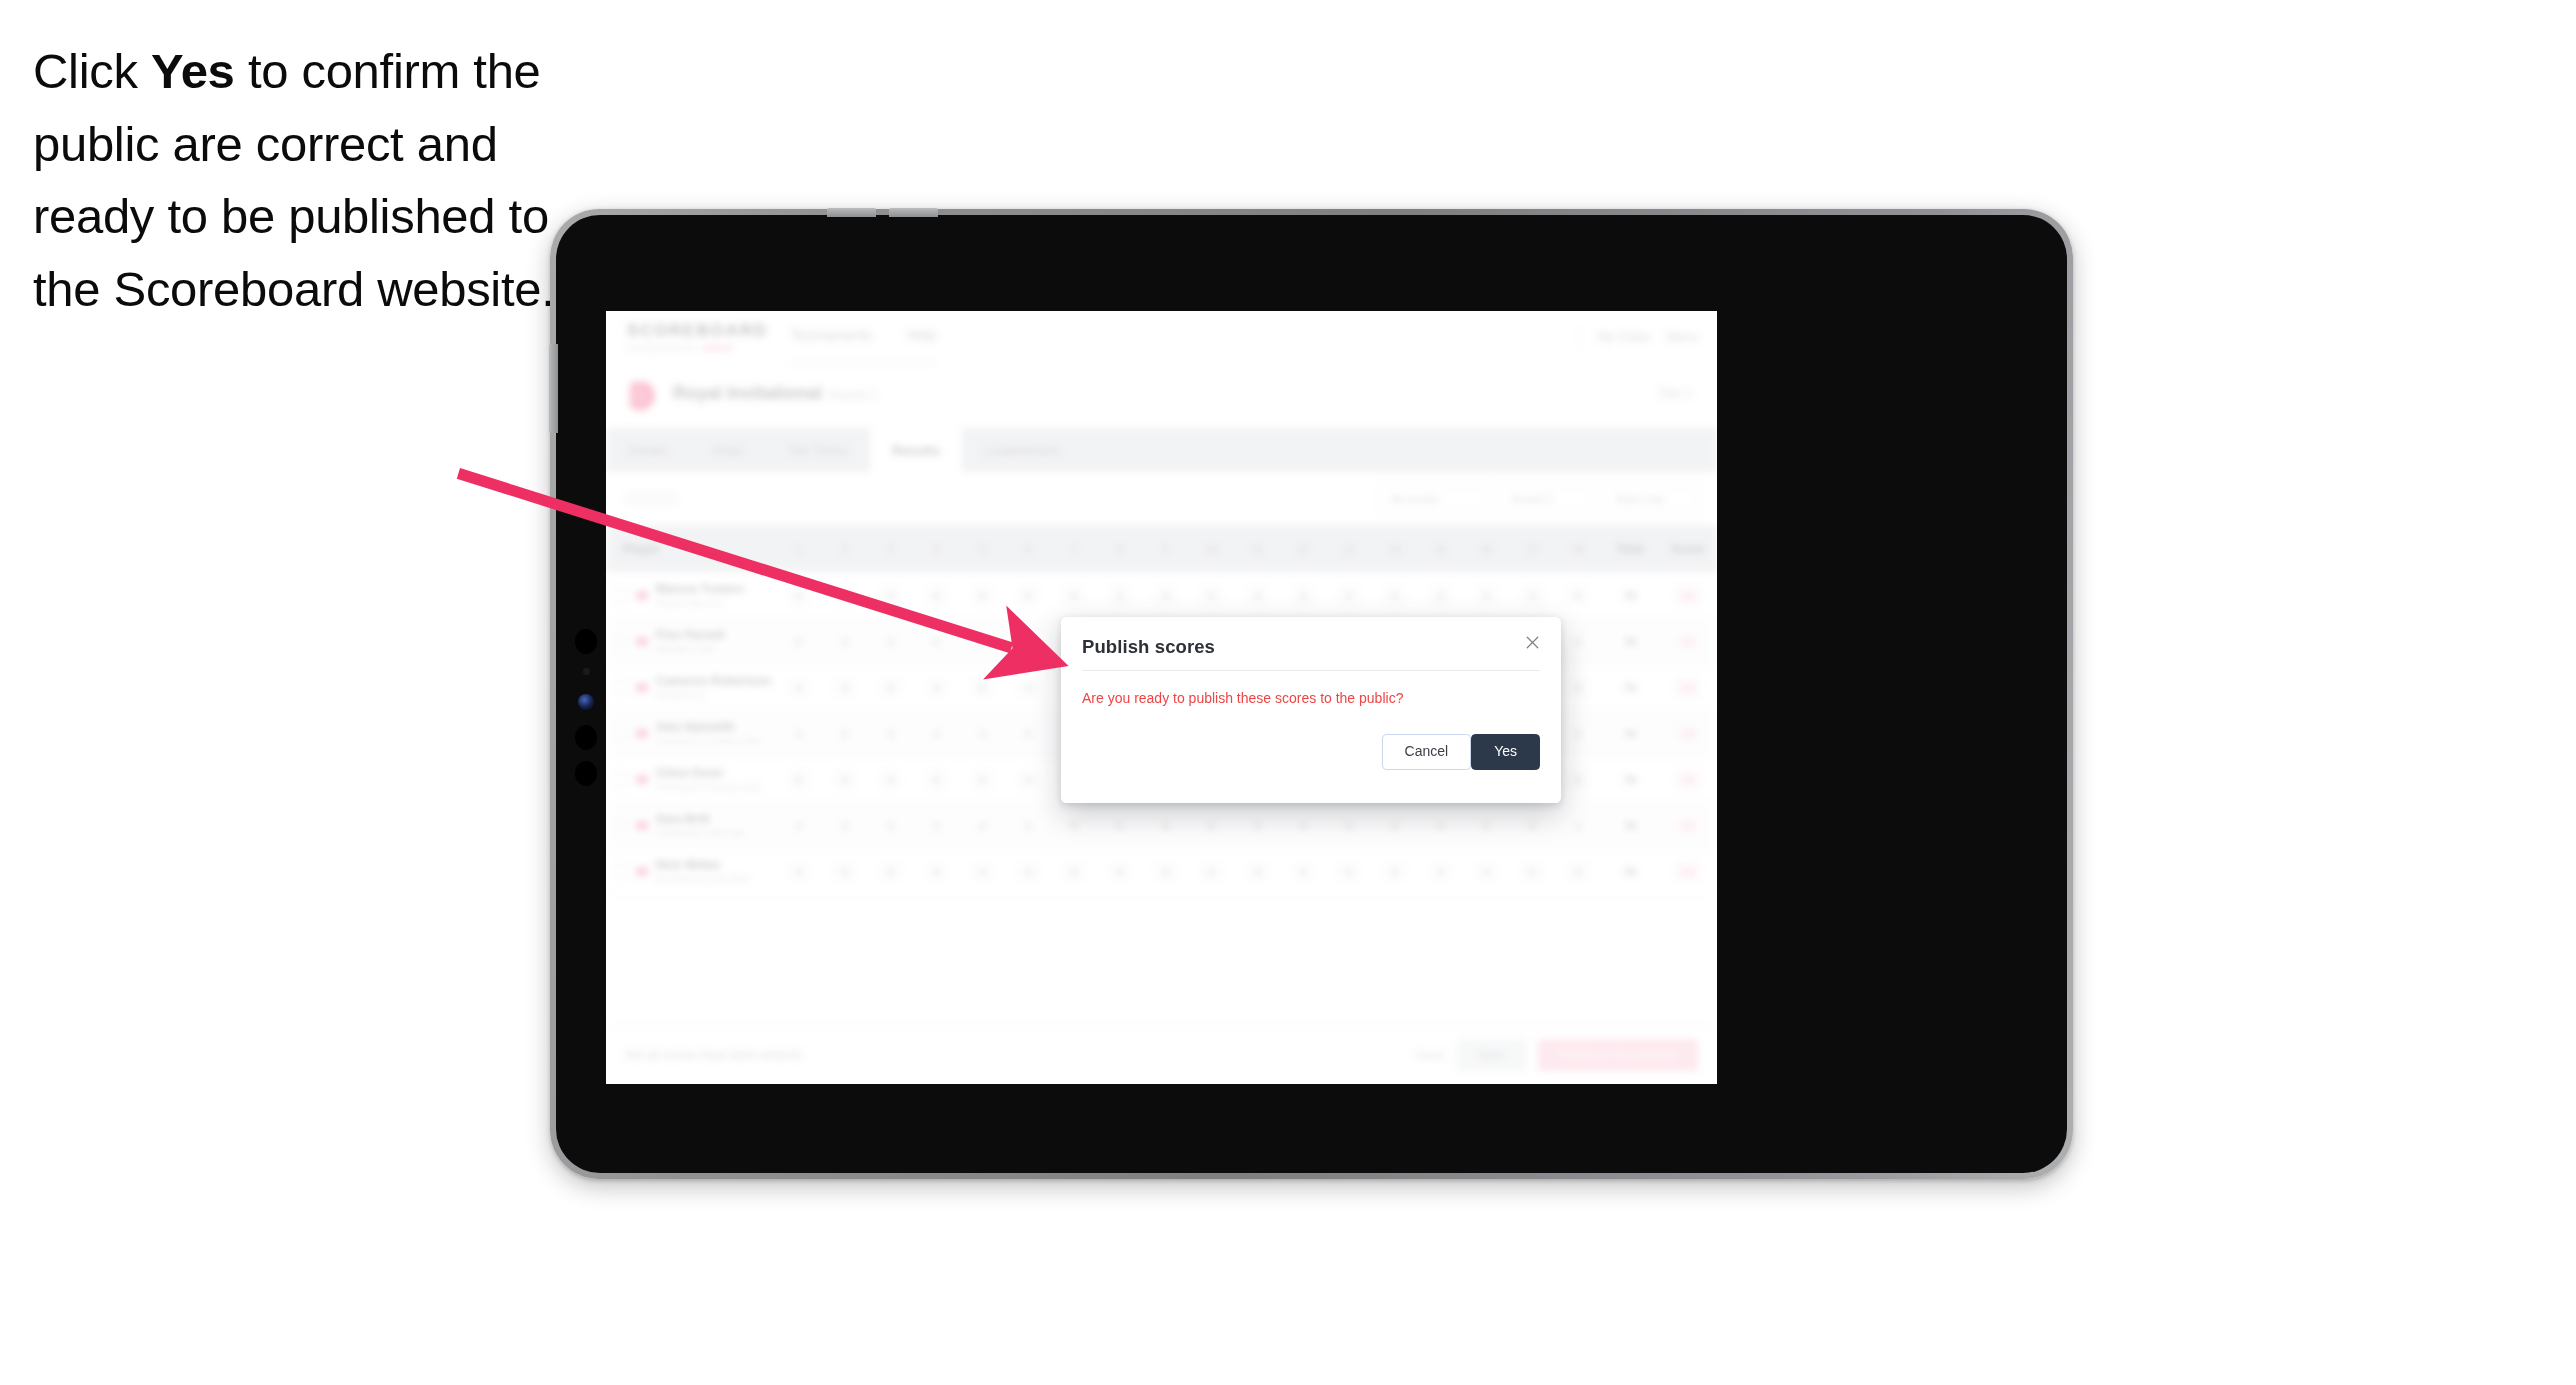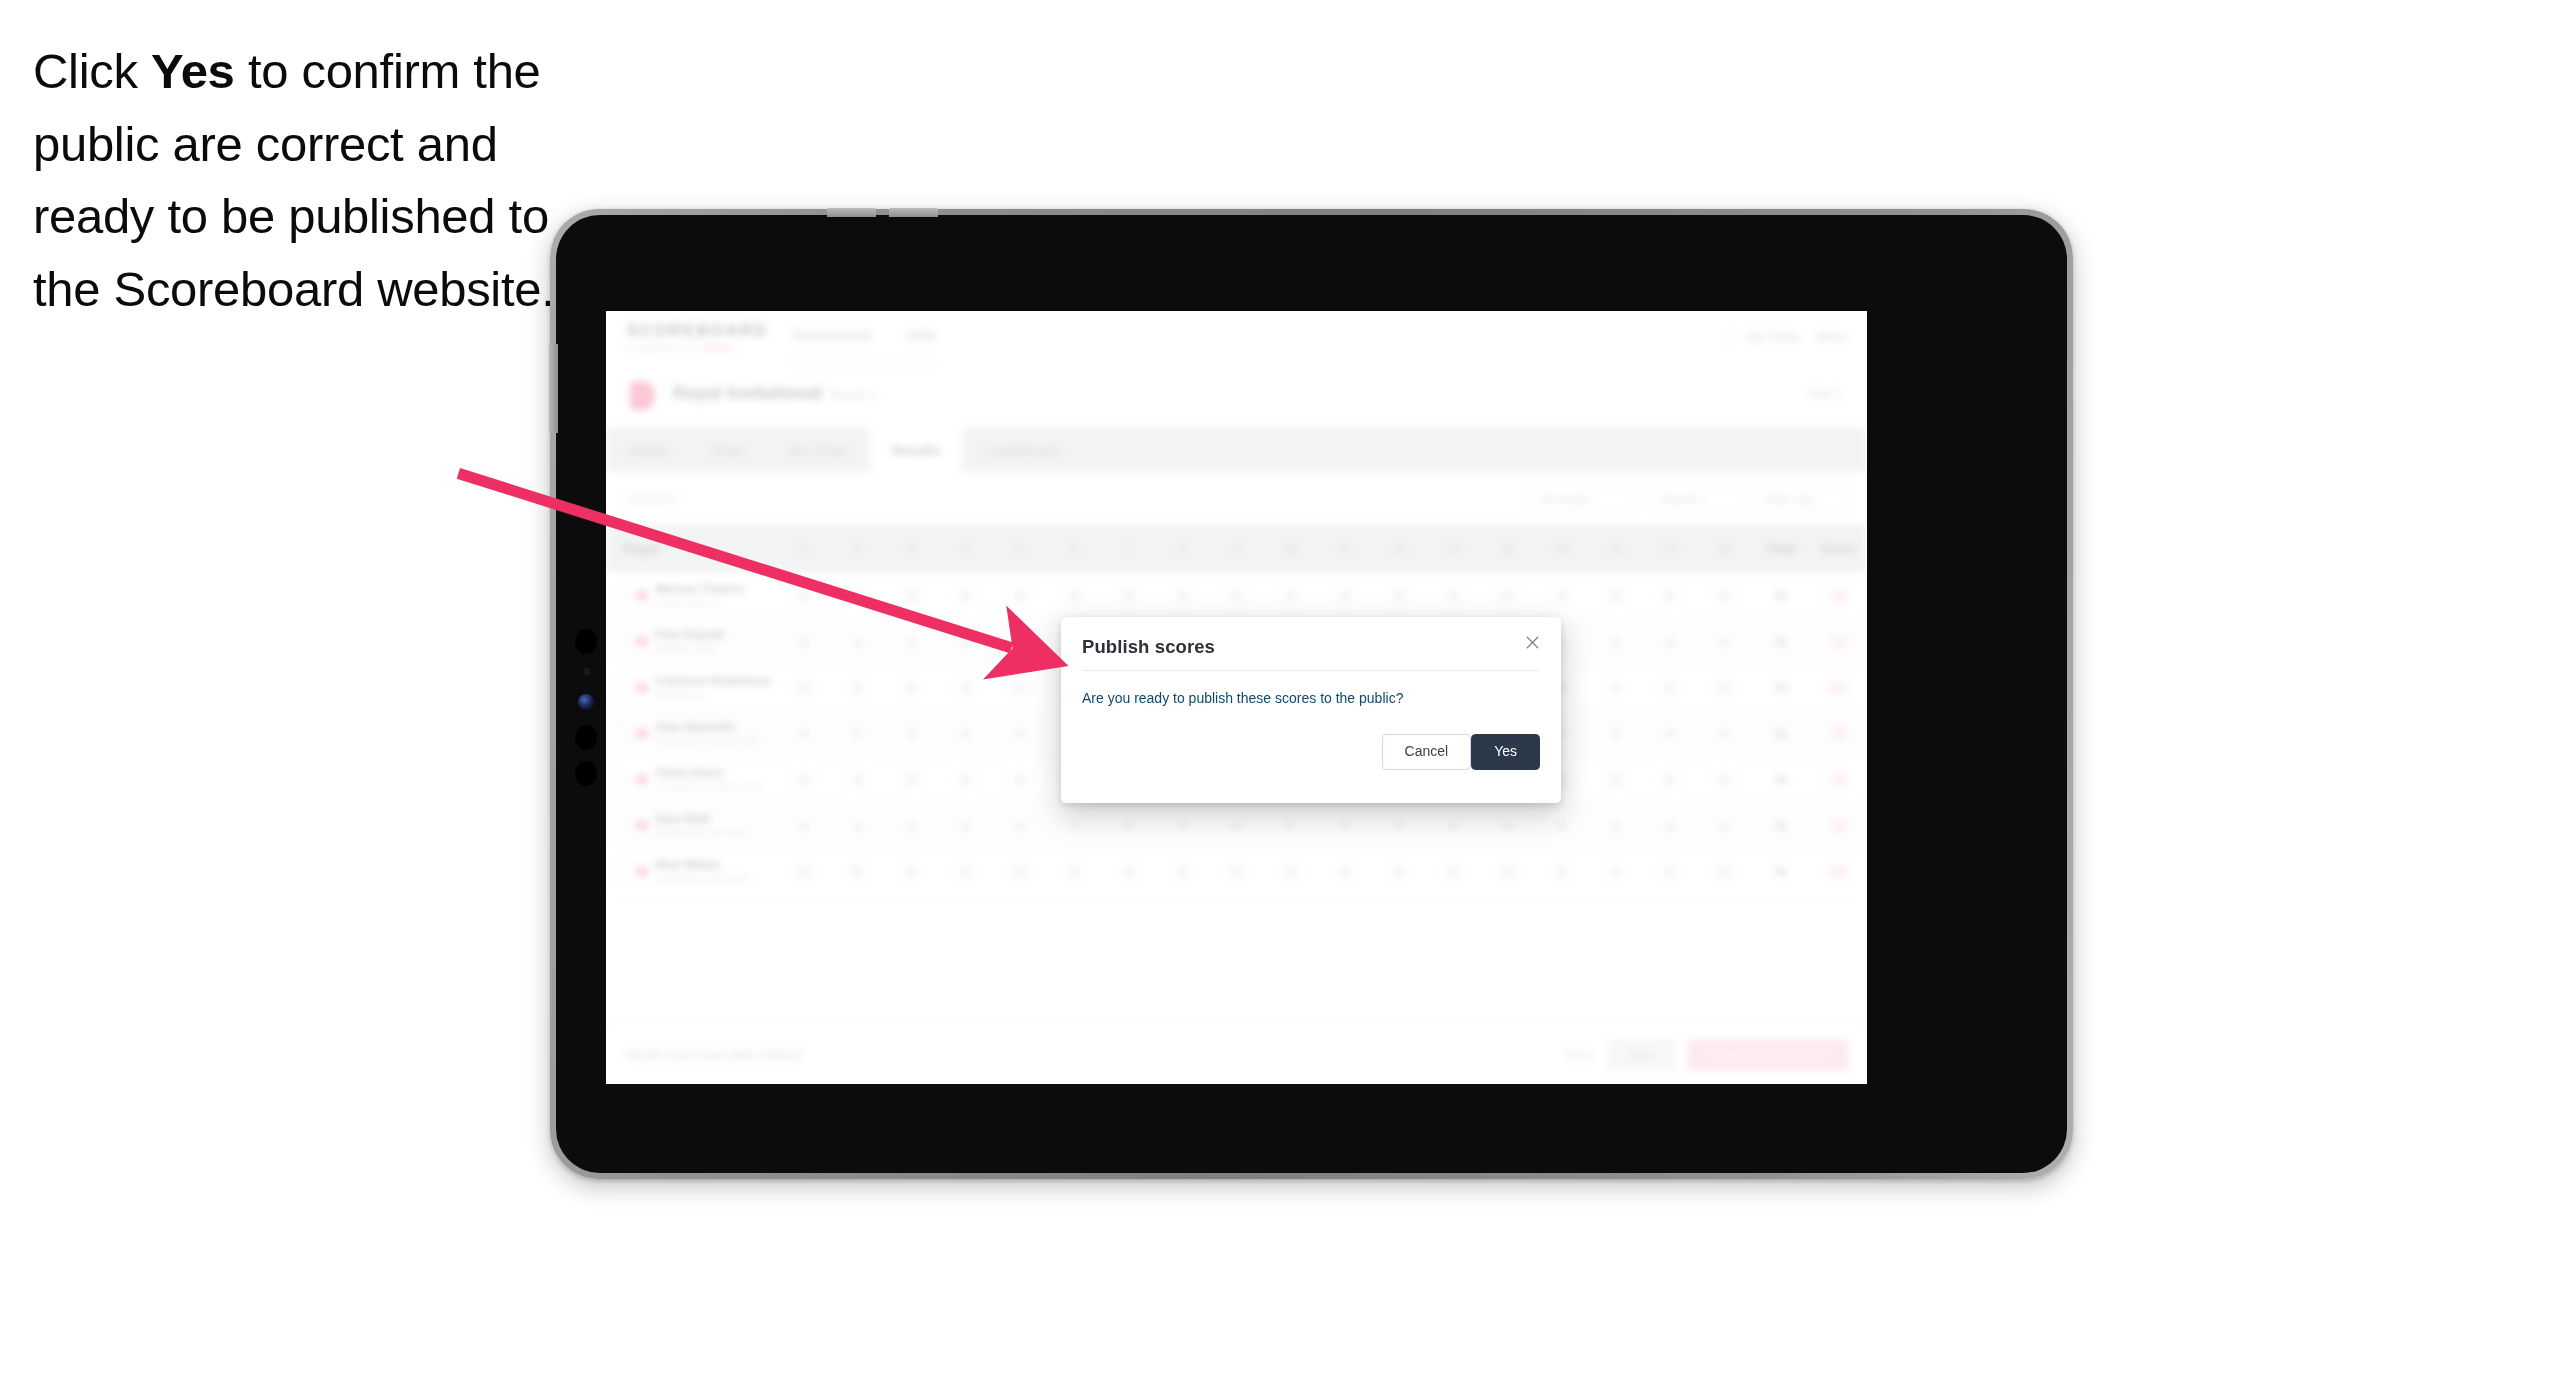--- a/index.html
+++ b/index.html
@@ -61,21 +61,21 @@
   .cam-2 { left: 27px; top: 453px; width: 6.7px;  height: 6.7px;  background:#1a1a1c; }
   .cam-3 { left: 22px; top: 479px; width: 16.3px; height: 16.3px;
            background: radial-gradient(circle at 40% 35%, #4466b8 0%, #13204a 55%, #05070f 100%); }
   .cam-4 { left: 19px; top: 510px; width: 22px; height: 25px; }
   .cam-5 { left: 19px; top: 546px; width: 22px; height: 25px; }
 
   
   .screen {
     position: absolute;
     left: 50px; top: 96px;
-    width: 1261px; height: 773px;
+    width: 1111px; height: 773px;
     background: #ffffff;
     overflow: hidden;
   }
   
   .app {
     position: absolute; inset: 0;
     filter: blur(3.8px);
     opacity: .55;
   }
 
@@ -164,21 +164,21 @@
   .modal-head { position:relative; padding: 19px 21px 0 21px; }
   .modal-title { font-size: 18.5px; font-weight: 600; color:#2e3138; letter-spacing:0.1px; }
   .modal-rule  { margin-top: 12px; height: 0.7px; background:#e9ebee; }
   .modal-close {
     position:absolute; right: 16.3px; top: 13.3px;
     width: 25px; height: 25px;
     display:flex; align-items:center; justify-content:center;
     cursor:pointer;
   }
   .modal-close svg { width: 15px; height: 15px; }
-  .modal-body { padding: 19px 21px 0 21px; font-size: 14px; color:#0c4a6e; }
+  .modal-body { padding: 19px 21px 0 21px; font-size: 14px; color:#ef4444; }
   .modal-foot { display:flex; justify-content:flex-end; padding: 28px 21px 0 21px; }
   .btn {
     font-family: "Liberation Sans", sans-serif;
     font-size: 14px;
     border-radius: 4.4px;
     padding: 9.6px 22px;
     cursor: pointer;
     line-height: 1.1;
   }
   .btn-cancel { background:#ffffff; color:#3c4049; border:0.7px solid #c9d8ee; }

